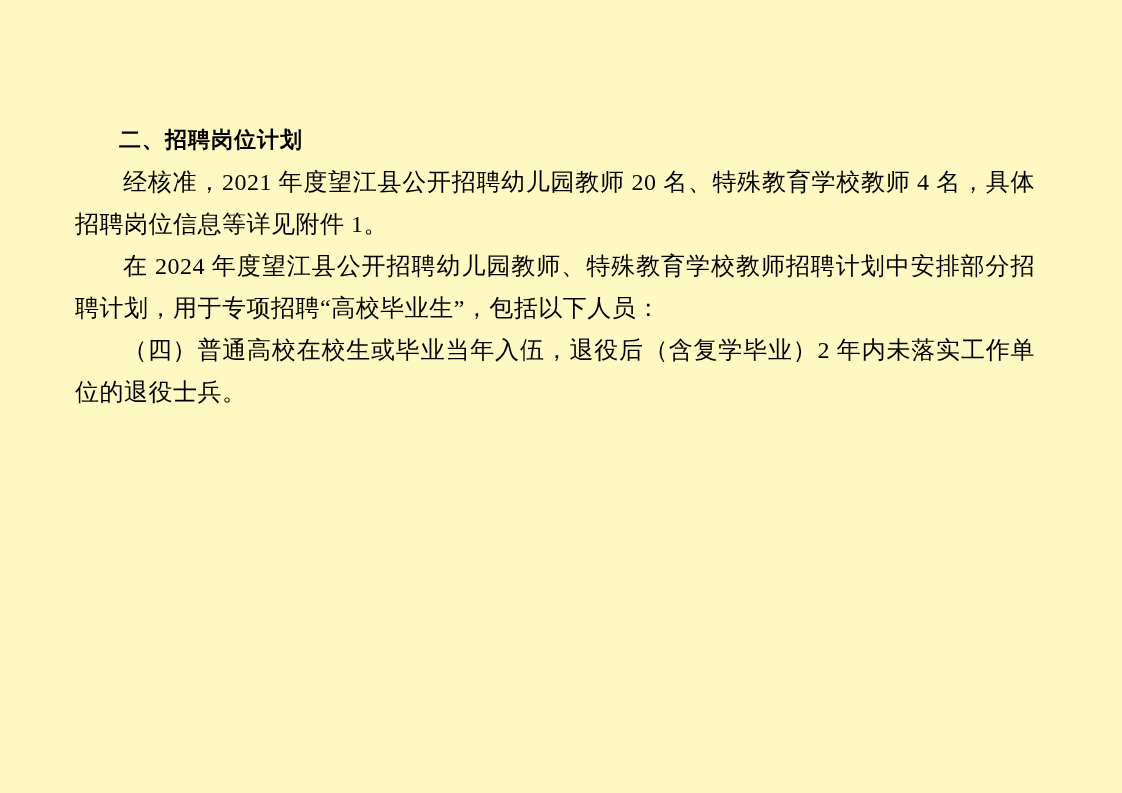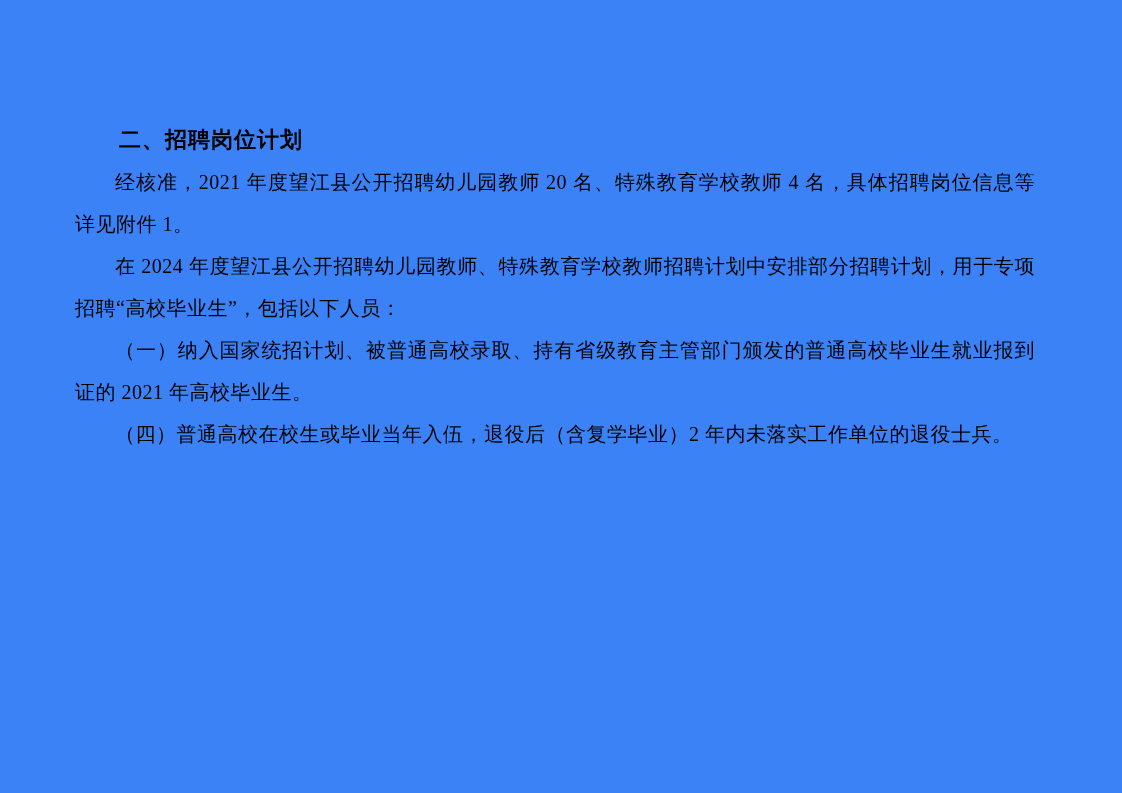--- a/index.html
+++ b/index.html
@@ -4,21 +4,21 @@
 <style>
   html, body {
     margin: 0;
     padding: 0;
     background: #ffffff;
   }
   .page {
     position: relative;
     width: 1122px;
     height: 793px;
-    background: #3b82f6;
+    background: #fef9c3;
     overflow: hidden;
     font-family: "Liberation Serif", "DejaVu Serif", serif;
     color: #000000;
   }
   .content {
     position: absolute;
     top: 119px;
     left: 75px;
     width: 960px;
   }
@@ -26,34 +26,33 @@
     font-family: "Liberation Sans", "DejaVu Sans", sans-serif;
     font-weight: bold;
     font-size: 22px;
     line-height: 42px;
     text-indent: 2em;
     margin: 0;
     color: #000000;
     letter-spacing: 1px;
   }
   .doc-paragraph {
-    font-size: 20px;
+    font-size: 24px;
     line-height: 42px;
     margin: 0;
     text-indent: 2em;
     text-align: justify;
     text-justify: inter-character;
     letter-spacing: 0.5px;
     color: #000000;
   }
 </style>
 </head>
 <body>
 
 <div class="page">
   <div class="content">
     <h2 class="doc-heading">二、招聘岗位计划</h2>
     <p class="doc-paragraph">经核准，2021 年度望江县公开招聘幼儿园教师 20 名、特殊教育学校教师 4 名，具体招聘岗位信息等详见附件 1。</p>
     <p class="doc-paragraph">在 2024 年度望江县公开招聘幼儿园教师、特殊教育学校教师招聘计划中安排部分招聘计划，用于专项招聘“高校毕业生”，包括以下人员：</p>
-    <p class="doc-paragraph">（一）纳入国家统招计划、被普通高校录取、持有省级教育主管部门颁发的普通高校毕业生就业报到证的 2021 年高校毕业生。</p>
     <p class="doc-paragraph">（四）普通高校在校生或毕业当年入伍，退役后（含复学毕业）2 年内未落实工作单位的退役士兵。</p>
   </div>
 </div>
 
 </body></html>

